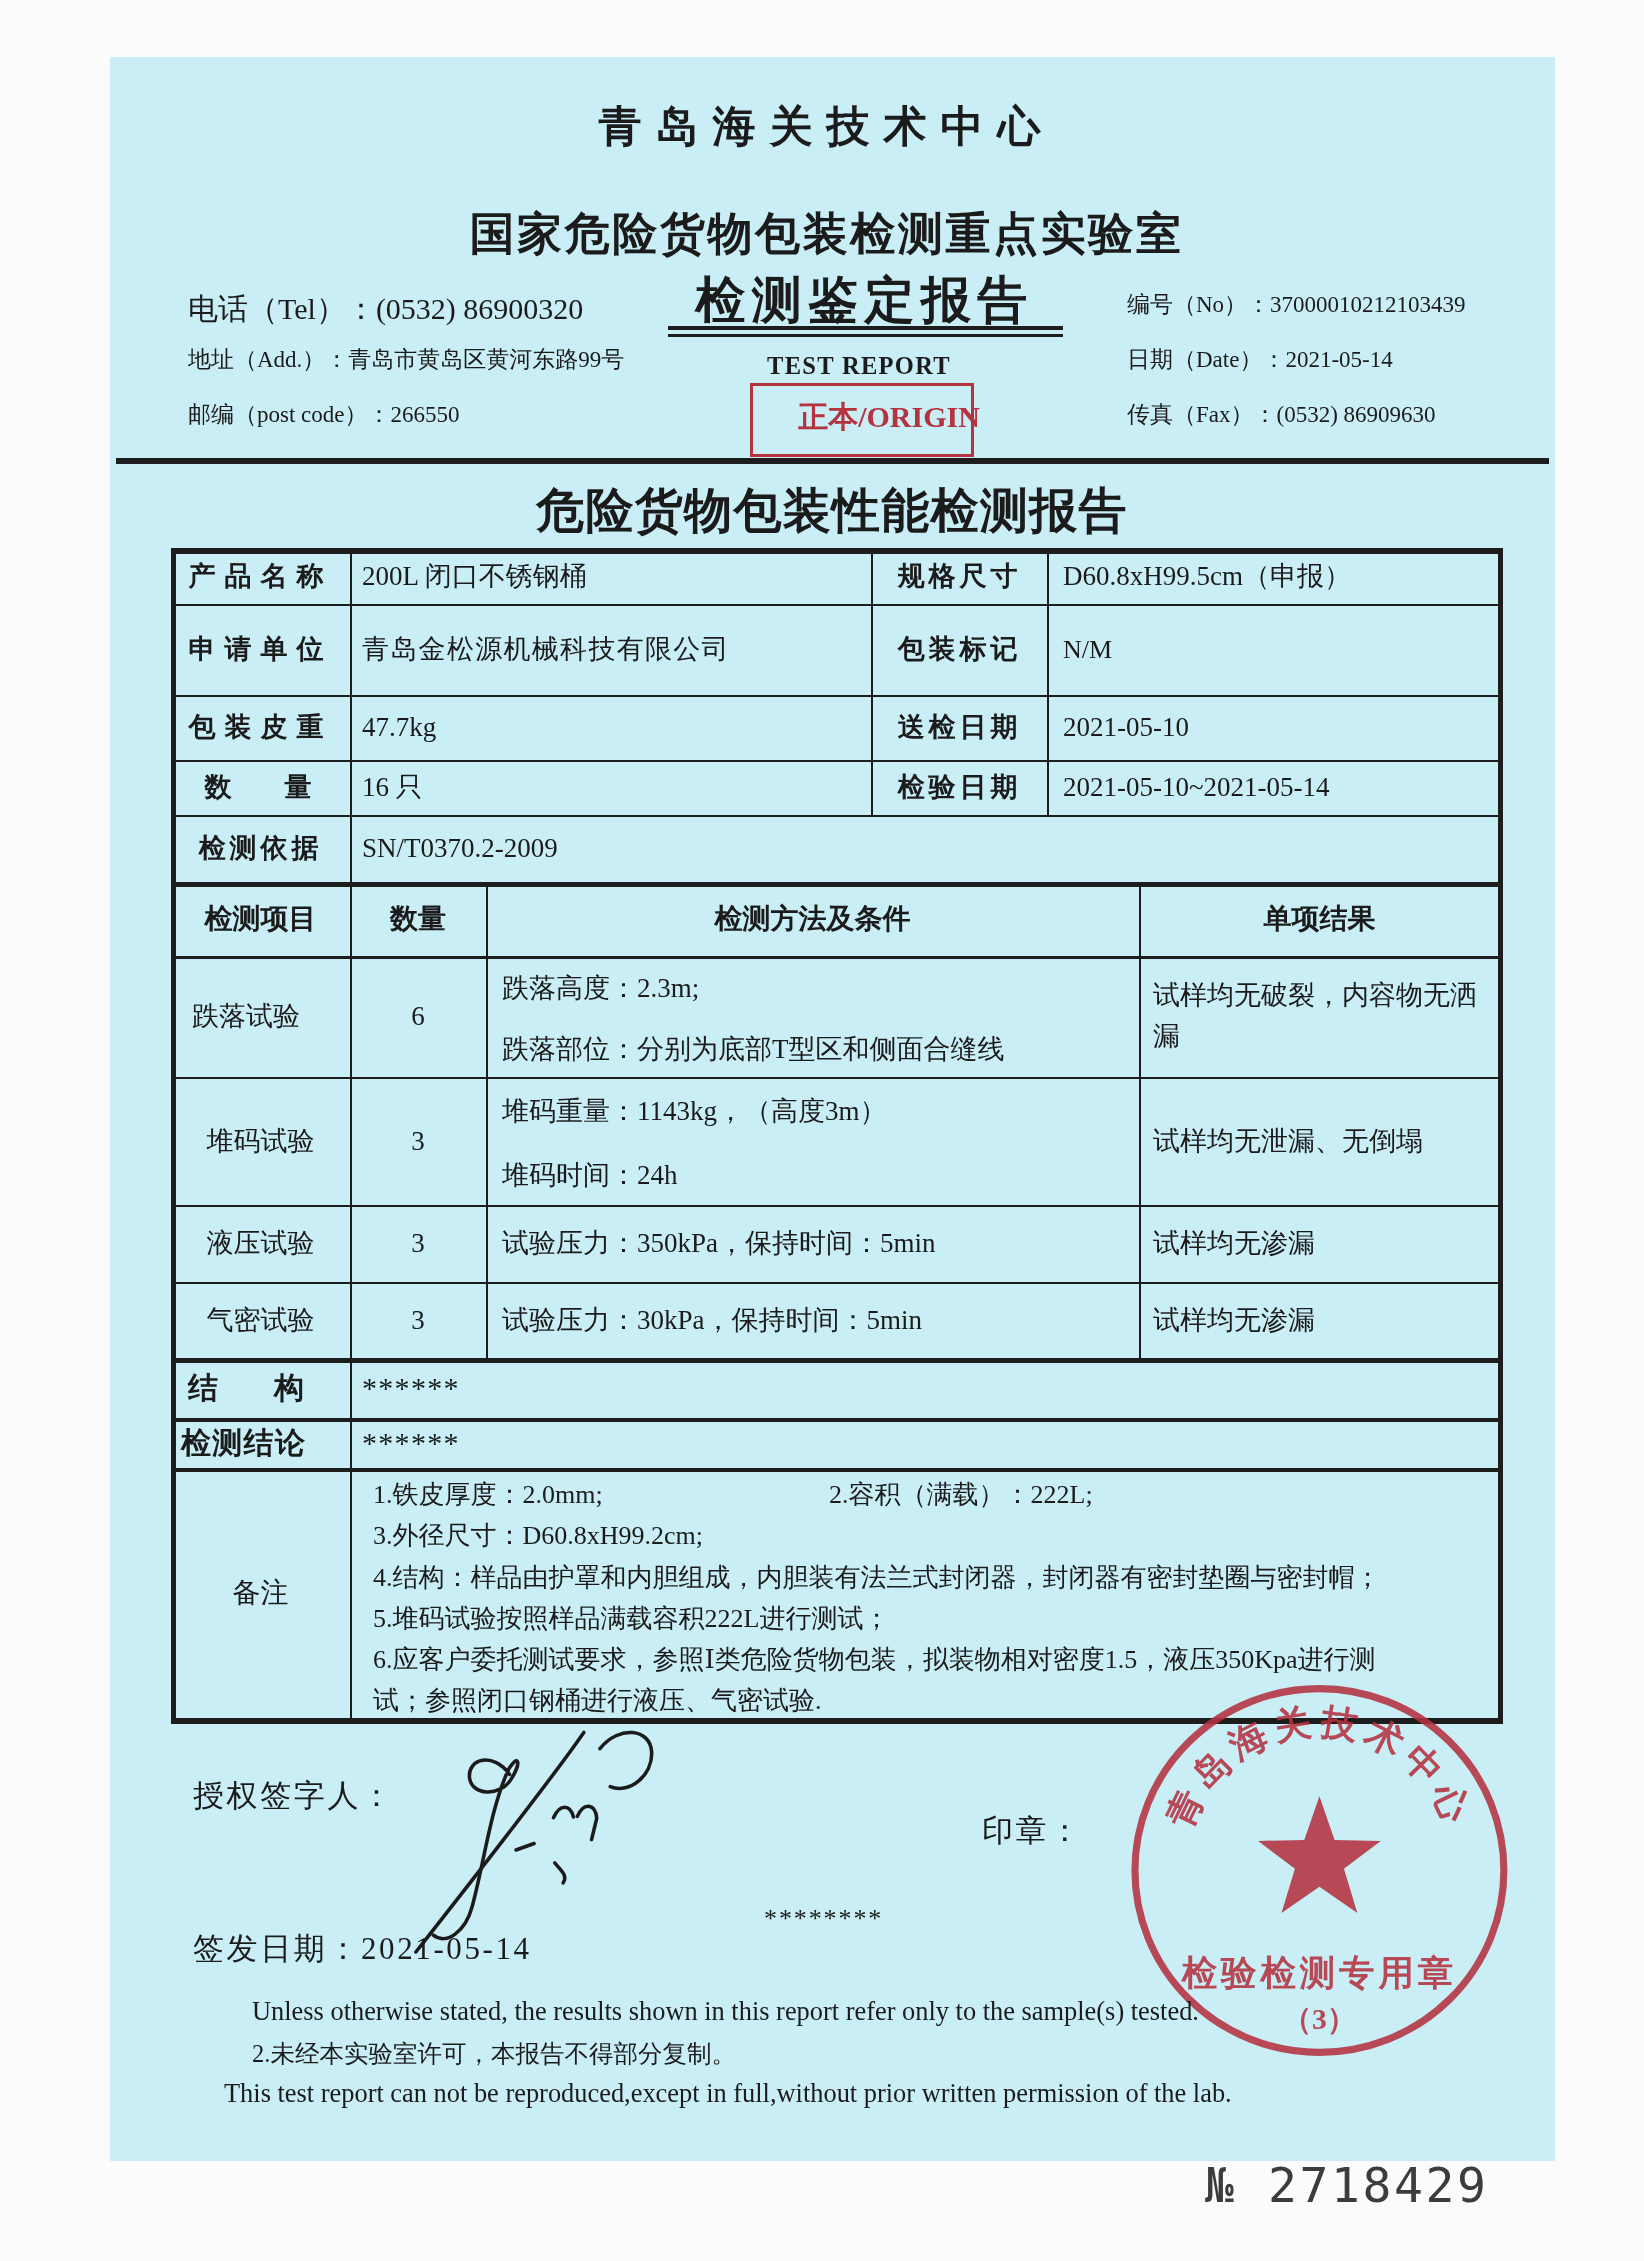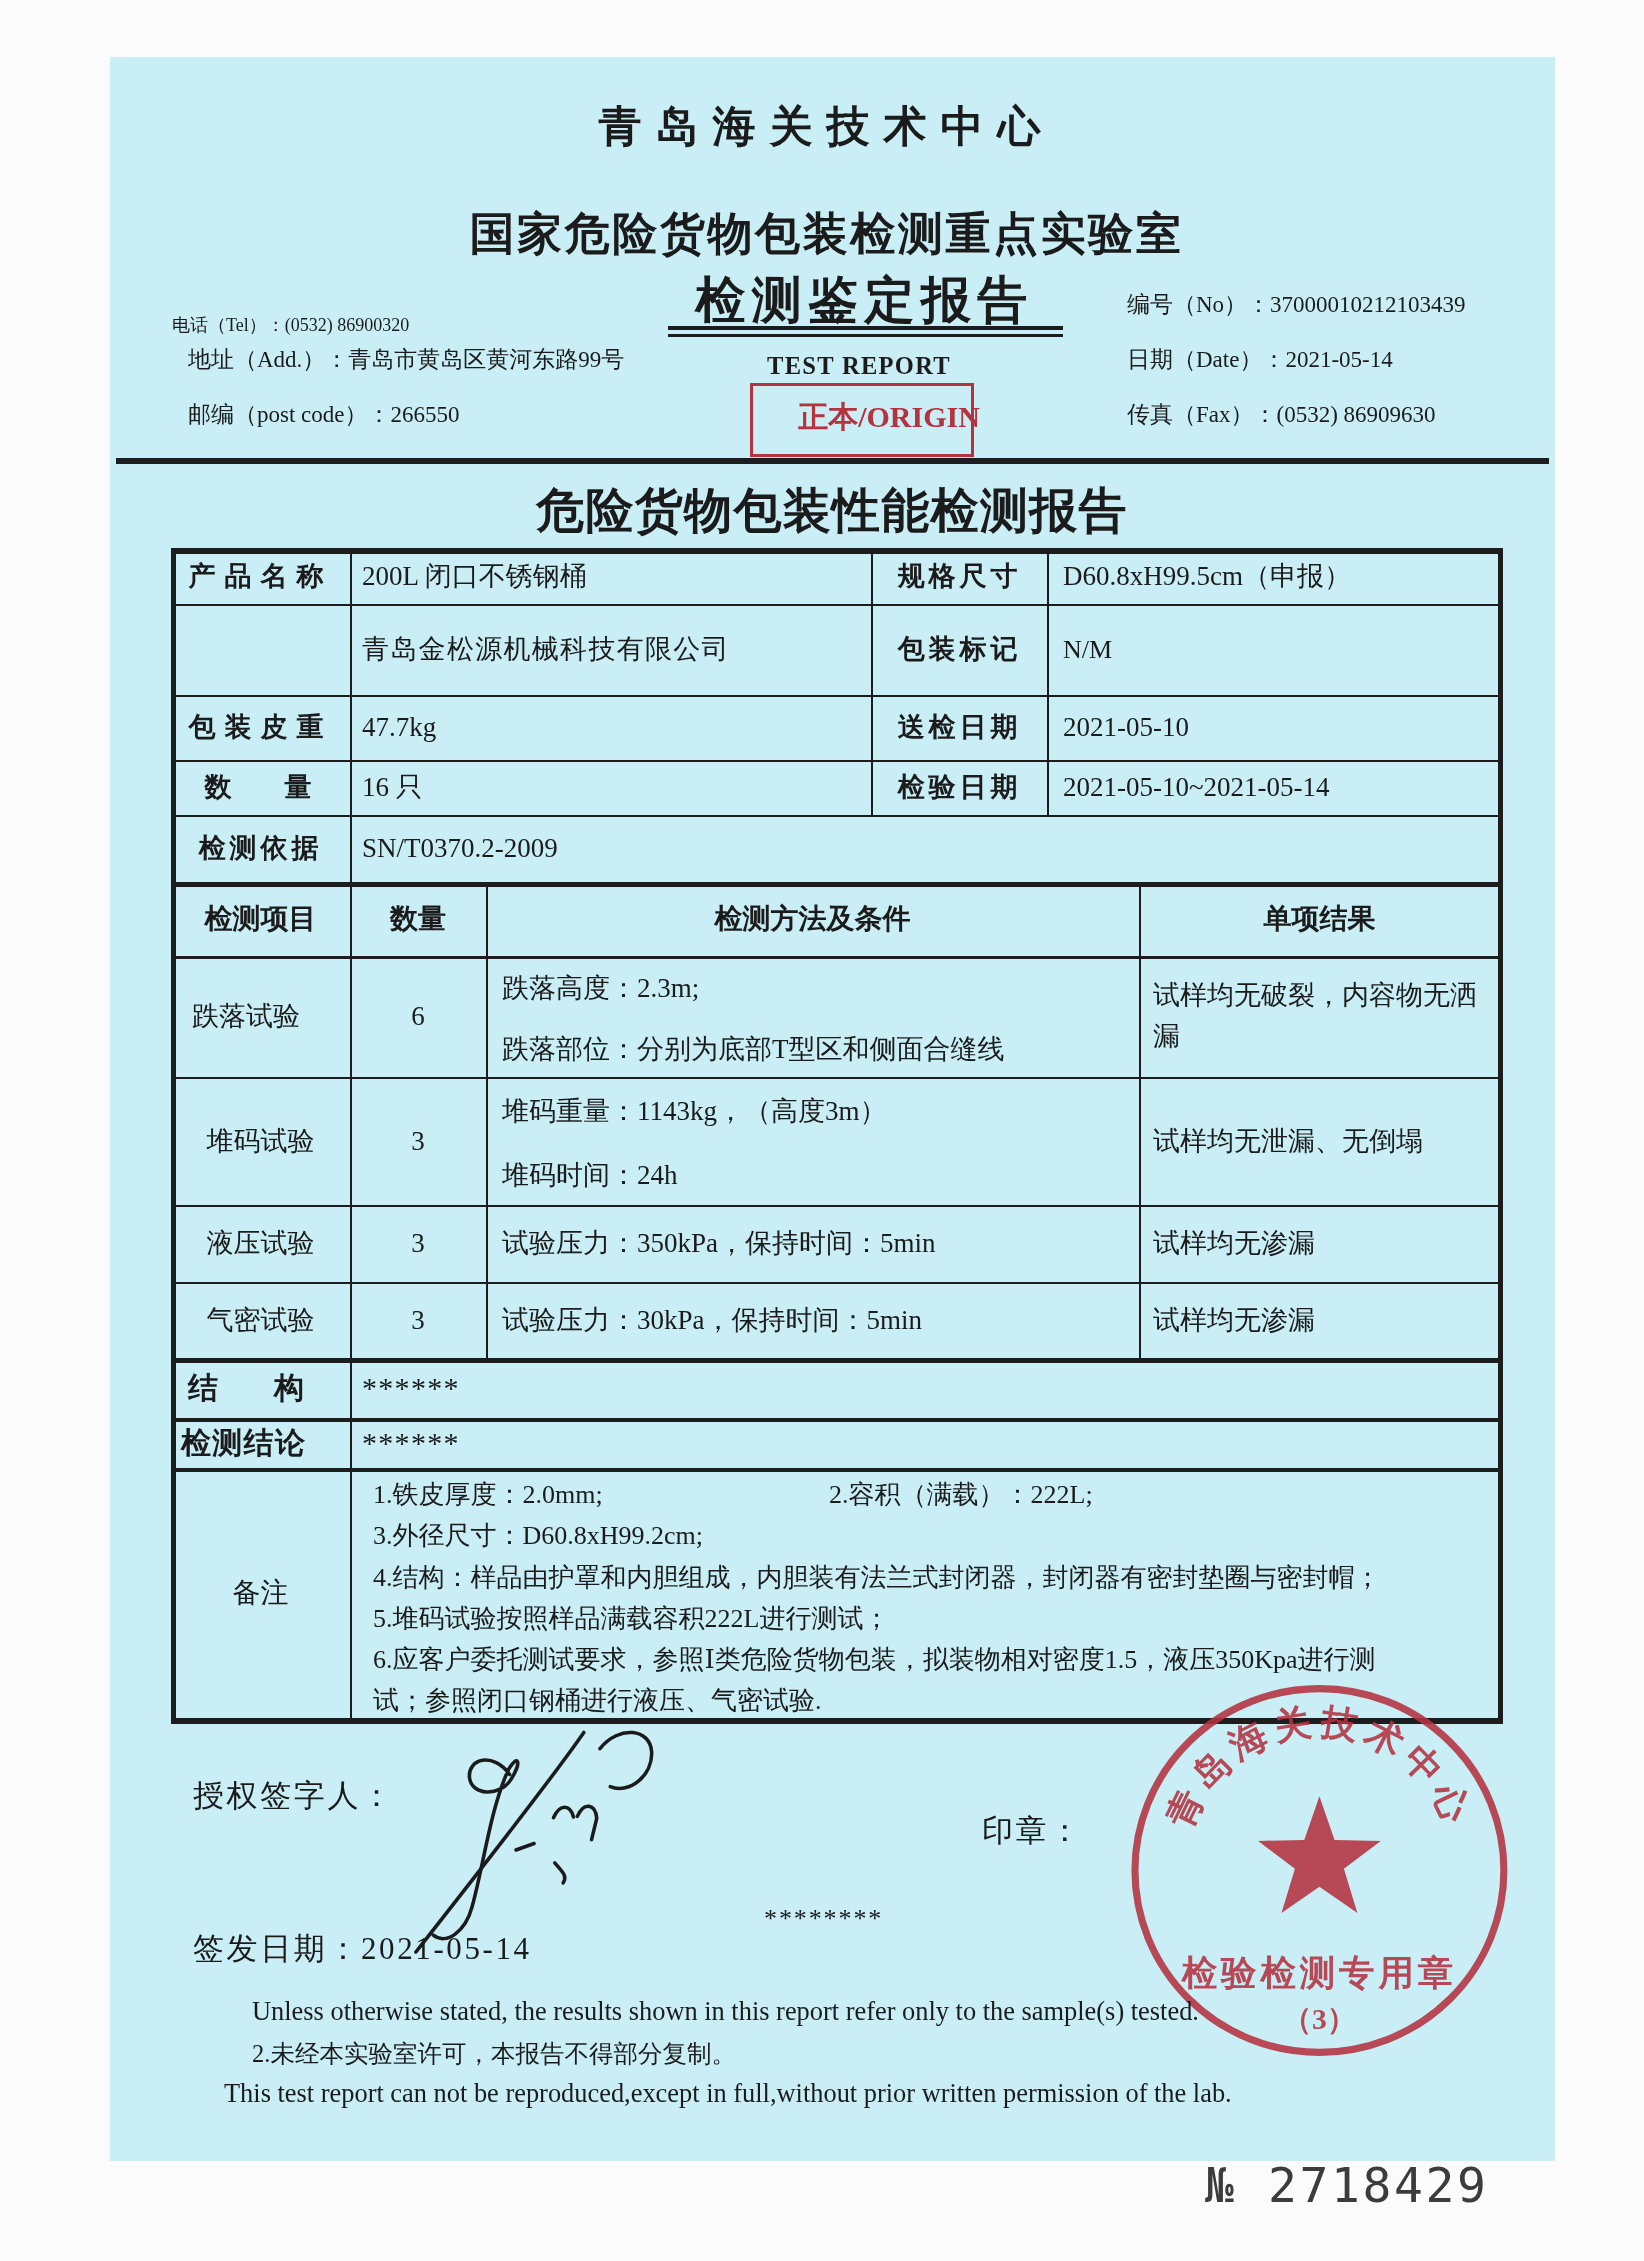--- a/index.html
+++ b/index.html
@@ -25,21 +25,21 @@
   <div class="t b ctr" style="left:413px;top:98px;width:827px;font-size:43px;letter-spacing:14px;">青岛海关技术中心</div>
   <div class="t b ctr" style="left:413px;top:204px;width:827px;font-size:45px;letter-spacing:2.6px;">国家危险货物包装检测重点实验室</div>
   <div class="t b ctr" style="left:668px;top:267px;width:393px;font-size:50px;letter-spacing:6.4px;">检测鉴定报告</div>
   <div class="ln" style="left:668px;top:326px;width:395px;height:3.9px;"></div>
   <div class="ln" style="left:668px;top:334px;width:395px;height:3.2px;"></div>
   <div class="t b ctr" style="left:730px;top:352px;width:258px;font-size:24.5px;letter-spacing:1.3px;">TEST REPORT</div>
 
   <div class="originbox" style="left:750px;top:383px;width:218px;height:68px;"></div>
   <div class="t b ctr red" style="left:750px;top:383px;width:224px;height:68px;line-height:68px;font-size:30px;padding-left:27px;">正本/ORIGIN</div>
 
-  <div class="t" style="left:172px;top:289px;font-size:18px;margin-top:24px;">电话（Tel）：(0532) 86900320</div>
+  <div class="t" style="left:188px;top:289px;font-size:30px;">电话（Tel）：(0532) 86900320</div>
   <div class="t" style="left:188px;top:344px;font-size:23px;">地址（Add.）：青岛市黄岛区黄河东路99号</div>
   <div class="t" style="left:188px;top:399px;font-size:23px;">邮编（post code）：266550</div>
   <div class="t" style="left:1127px;top:289px;font-size:23px;">编号（No）：37000010212103439</div>
   <div class="t" style="left:1127px;top:344px;font-size:23px;">日期（Date）：2021-05-14</div>
   <div class="t" style="left:1127px;top:399px;font-size:23px;">传真（Fax）：(0532) 86909630</div>
 
   <div class="ln" style="left:116px;top:458px;width:1433px;height:5.8px;"></div>
 
   <div class="t b ctr" style="left:416px;top:479px;width:832px;font-size:48px;letter-spacing:1.3px;">危险货物包装性能检测报告</div>
 
@@ -63,20 +63,21 @@
   <div class="ln" style="left:871px;top:548px;width:1.9px;height:267px;"></div>
   <div class="ln" style="left:1047px;top:548px;width:1.9px;height:267px;"></div>
   <div class="ln" style="left:486px;top:882px;width:1.9px;height:476px;"></div>
   <div class="ln" style="left:1139px;top:882px;width:1.9px;height:476px;"></div>
 
   <div class="t b ctr" style="left:171px;top:548px;width:179px;line-height:56px;font-size:27px;letter-spacing:9px;">产品名称</div>
   <div class="t" style="left:362px;top:548px;line-height:56px;font-size:27px;">200L 闭口不锈钢桶</div>
   <div class="t b ctr" style="left:873px;top:548px;width:173px;line-height:56px;font-size:27px;letter-spacing:3.9px;">规格尺寸</div>
   <div class="t" style="left:1063px;top:548px;line-height:56px;font-size:27px;">D60.8xH99.5cm（申报）</div>
 
+  <div class="t b ctr" style="left:171px;top:604px;width:179px;line-height:91px;font-size:27px;letter-spacing:9px;">申请单位</div>
   <div class="t" style="left:362px;top:604px;line-height:91px;font-size:27px;letter-spacing:1.3px;">青岛金松源机械科技有限公司</div>
   <div class="t b ctr" style="left:873px;top:604px;width:173px;line-height:91px;font-size:27px;letter-spacing:3.9px;">包装标记</div>
   <div class="t" style="left:1063px;top:604px;line-height:91px;font-size:26px;">N/M</div>
 
   <div class="t b ctr" style="left:171px;top:695px;width:179px;line-height:65px;font-size:27px;letter-spacing:9px;">包装皮重</div>
   <div class="t" style="left:362px;top:695px;line-height:65px;font-size:27px;">47.7kg</div>
   <div class="t b ctr" style="left:873px;top:695px;width:173px;line-height:65px;font-size:27px;letter-spacing:3.9px;">送检日期</div>
   <div class="t" style="left:1063px;top:695px;line-height:65px;font-size:27px;">2021-05-10</div>
 
   <div class="t b ctr pre" style="left:171px;top:760px;width:179px;line-height:55px;font-size:27px;letter-spacing:5.2px;">数    量</div>

